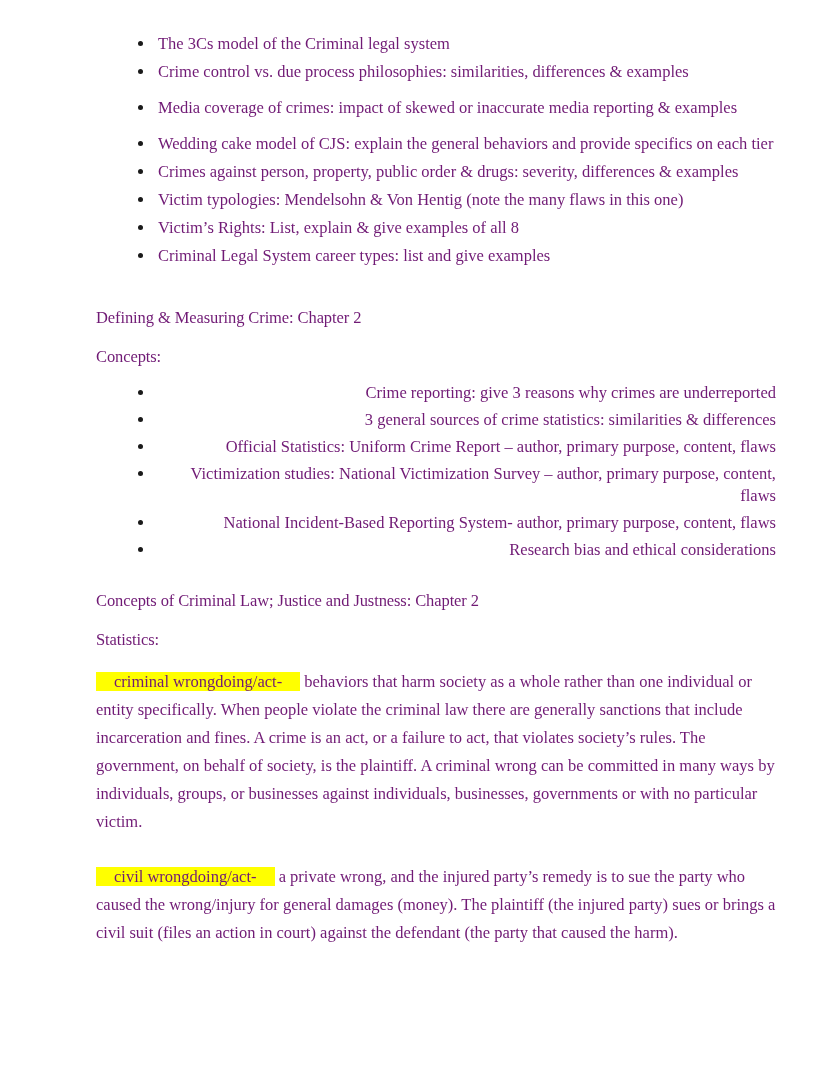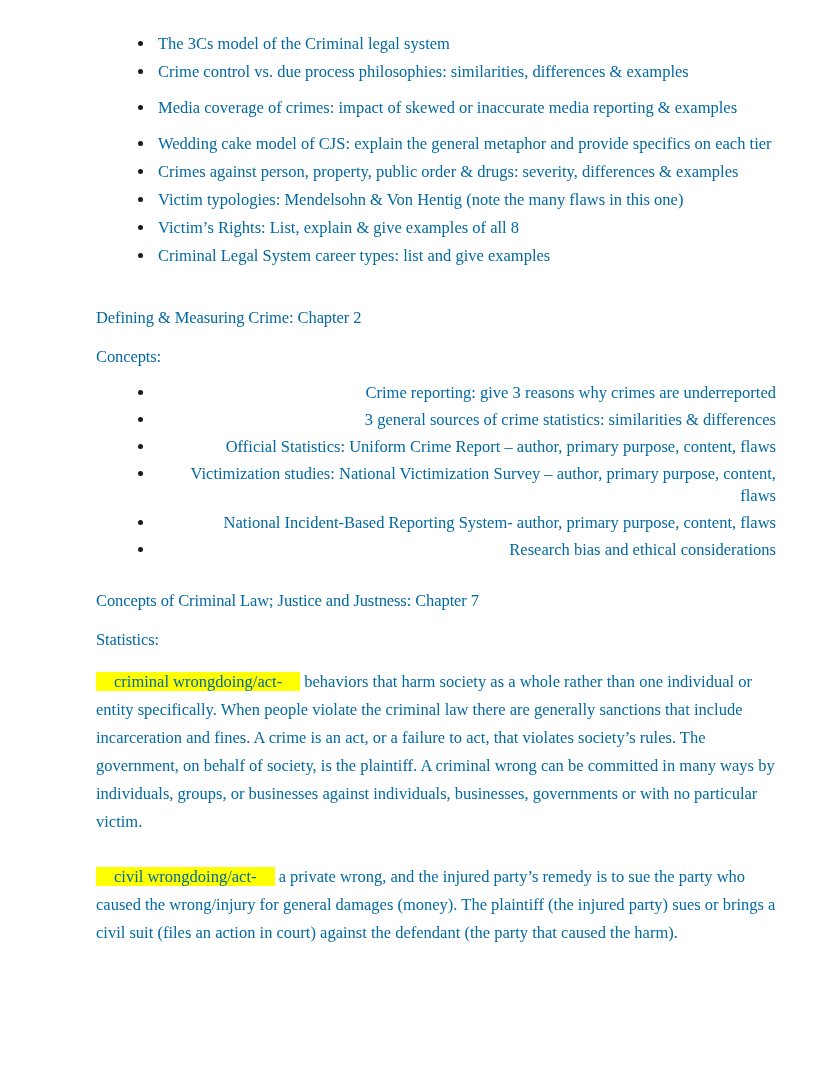--- a/index.html
+++ b/index.html
@@ -6,21 +6,21 @@
     margin: 0;
     padding: 0;
     background: #ffffff;
   }
   .page {
     position: relative;
     width: 828px;
     height: 1071px;
     background: #ffffff;
     font-family: "Liberation Serif", "DejaVu Serif", serif;
-    color: #0369a1;
+    color: #701a75;
     overflow: hidden;
   }
   .content {
     position: absolute;
     left: 96px;
     top: 33px;
     width: 680px;
   }
 
   
@@ -85,21 +85,21 @@
 </head>
 <body>
 
 <div class="page">
   <div class="content">
 
     <ul class="bullets group-a">
       <li><span>The 3Cs model of the Criminal legal system</span></li>
       <li class="sp-lg"><span>Crime control vs. due process philosophies: similarities, differences &amp; examples</span></li>
       <li class="sp-lg"><span>Media coverage of crimes: impact of skewed or inaccurate media reporting &amp; examples</span></li>
-      <li><span>Wedding cake model of CJS: explain the general metaphor and provide specifics on each tier</span></li>
+      <li><span>Wedding cake model of CJS: explain the general behaviors and provide specifics on each tier</span></li>
       <li><span>Crimes against person, property, public order &amp; drugs: severity, differences &amp; examples</span></li>
       <li><span>Victim typologies: Mendelsohn &amp; Von Hentig (note the many flaws in this one)</span></li>
       <li><span>Victim’s Rights: List, explain &amp; give examples of all 8</span></li>
       <li><span>Criminal Legal System career types: list and give examples</span></li>
     </ul>
 
     <div class="gap-sec"></div>
 
     <h2 class="heading">Defining &amp; Measuring Crime: Chapter 2</h2>
     <div class="gap-head"></div>
@@ -110,21 +110,21 @@
       <li><span>Crime reporting: give 3 reasons why crimes are underreported</span></li>
       <li><span>3 general sources of crime statistics: similarities &amp; differences</span></li>
       <li><span>Official Statistics: Uniform Crime Report – author, primary purpose, content, flaws</span></li>
       <li><span>Victimization studies: National Victimization Survey – author, primary purpose, content, flaws</span></li>
       <li><span>National Incident-Based Reporting System- author, primary purpose, content, flaws</span></li>
       <li><span>Research bias and ethical considerations</span></li>
     </ul>
 
     <div class="gap-med"></div>
 
-    <h2 class="heading">Concepts of Criminal Law; Justice and Justness: Chapter 7</h2>
+    <h2 class="heading">Concepts of Criminal Law; Justice and Justness: Chapter 2</h2>
     <div class="gap-head"></div>
     <h2 class="heading">Statistics:</h2>
     <div class="gap-head"></div>
 
     <p class="body"><span class="hl">criminal wrongdoing/act-</span><span> behaviors that harm society as a whole rather than one individual or entity specifically. When people violate the criminal law there are generally sanctions that include incarceration and fines. A crime is an act, or a failure to act, that violates society’s rules. The government, on behalf of society, is the plaintiff. A criminal wrong can be committed in many ways by individuals, groups, or businesses against individuals, businesses, governments or with no particular victim.</span></p>
 
     <div class="gap-para"></div>
 
     <p class="body"><span class="hl">civil wrongdoing/act-</span><span> a private wrong, and the injured party’s remedy is to sue the party who caused the wrong/injury for general damages (money). The plaintiff (the injured party) sues or brings a civil suit (files an action in court) against the defendant (the party that caused the harm).</span></p>
 

